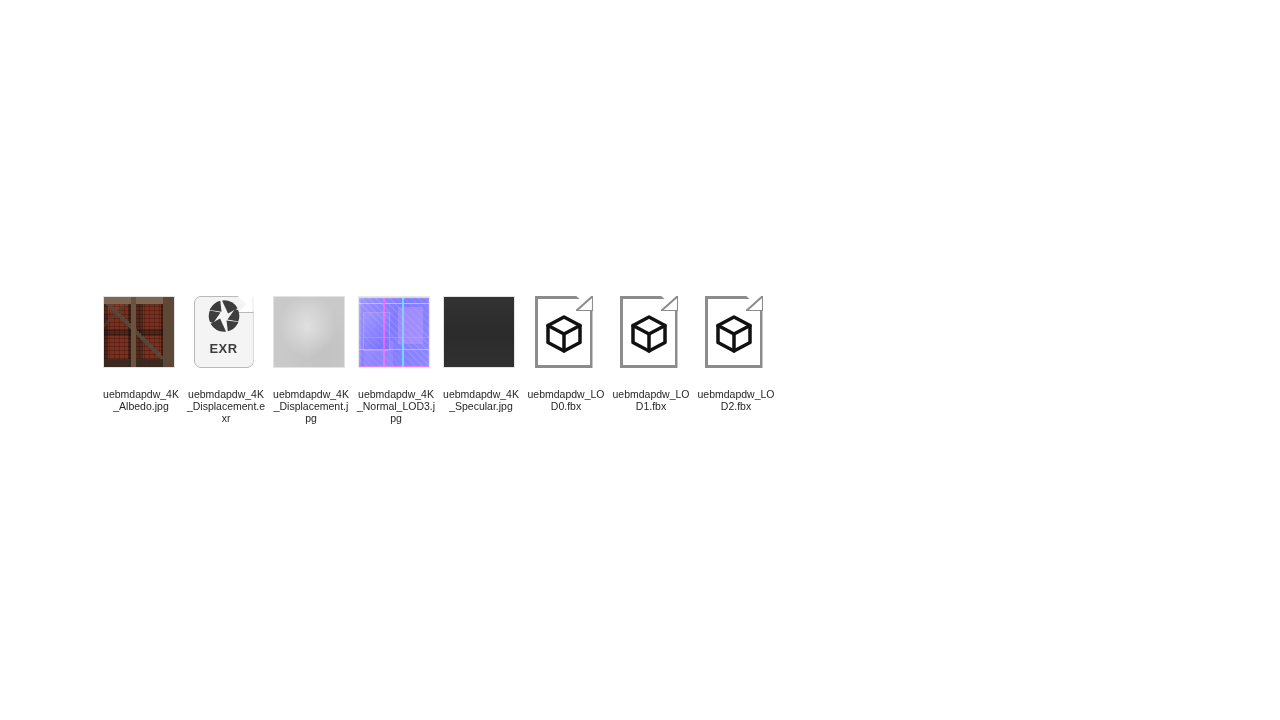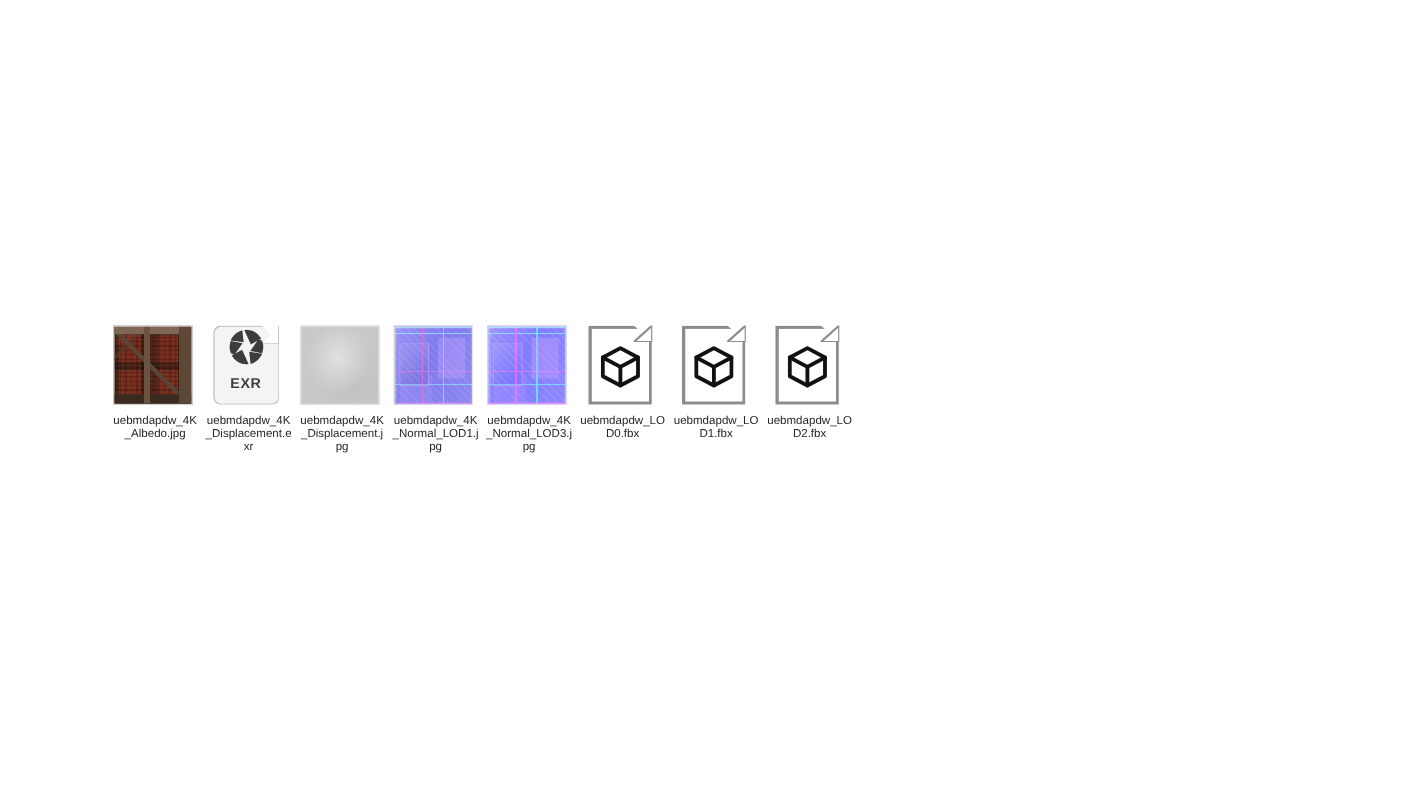--- a/index.html
+++ b/index.html
@@ -250,21 +250,21 @@
   }
   .icon-fbx .cube {
     position: absolute;
     left: 50%;
     top: 56%;
     transform: translate(-50%, -50%);
   }
 
   
   .file-label {
-    margin-top: 8px;
+    margin-top: 20px;
     width: 80px;
     text-align: center;
     font-family: "Liberation Sans", sans-serif;
     font-size: 10.5px;
     line-height: 12px;
     color: #262626;
     word-break: break-all;
     overflow-wrap: anywhere;
     white-space: normal;
   }
@@ -304,36 +304,36 @@
   </div>
 
   <div class="file-item">
     <div class="thumb-wrap">
       <div class="thumb-img tex-disp" title="flat light grey height map"></div>
     </div>
     <div class="file-label">uebmdapdw_4K_Displacement.jpg</div>
   </div>
 
 
-  <div class="file-item">
-    <div class="thumb-wrap">
-      <div class="thumb-img tex-normal" title="tangent-space normal map"></div>
-    </div>
-    <div class="file-label">uebmdapdw_4K_Normal_LOD1.jpg</div>
-  </div>
 
 
   <div class="file-item">
     <div class="thumb-wrap">
       <div class="thumb-img tex-normal lod3" title="tangent-space normal map, higher contrast"></div>
     </div>
     <div class="file-label">uebmdapdw_4K_Normal_LOD3.jpg</div>
   </div>
 
 
+  <div class="file-item">
+    <div class="thumb-wrap">
+      <div class="thumb-img tex-spec" title="near-black specular map"></div>
+    </div>
+    <div class="file-label">uebmdapdw_4K_Specular.jpg</div>
+  </div>
 
   <div class="file-item">
     <div class="thumb-wrap">
       <div class="icon-fbx">
         <div class="page"></div>
         <div class="fold">
           <svg width="100%" height="100%" viewBox="0 0 29 21" preserveAspectRatio="none" aria-hidden="true">
             <path d="M0 0 L29 21 L0 21 Z" fill="#ffffff" transform="translate(29,0) scale(-1,1)"></path>
             <path d="M29 21 L29 0 L0 21 Z" fill="#ffffff" stroke="#8c8c8c" stroke-width="3"></path>
           </svg>

